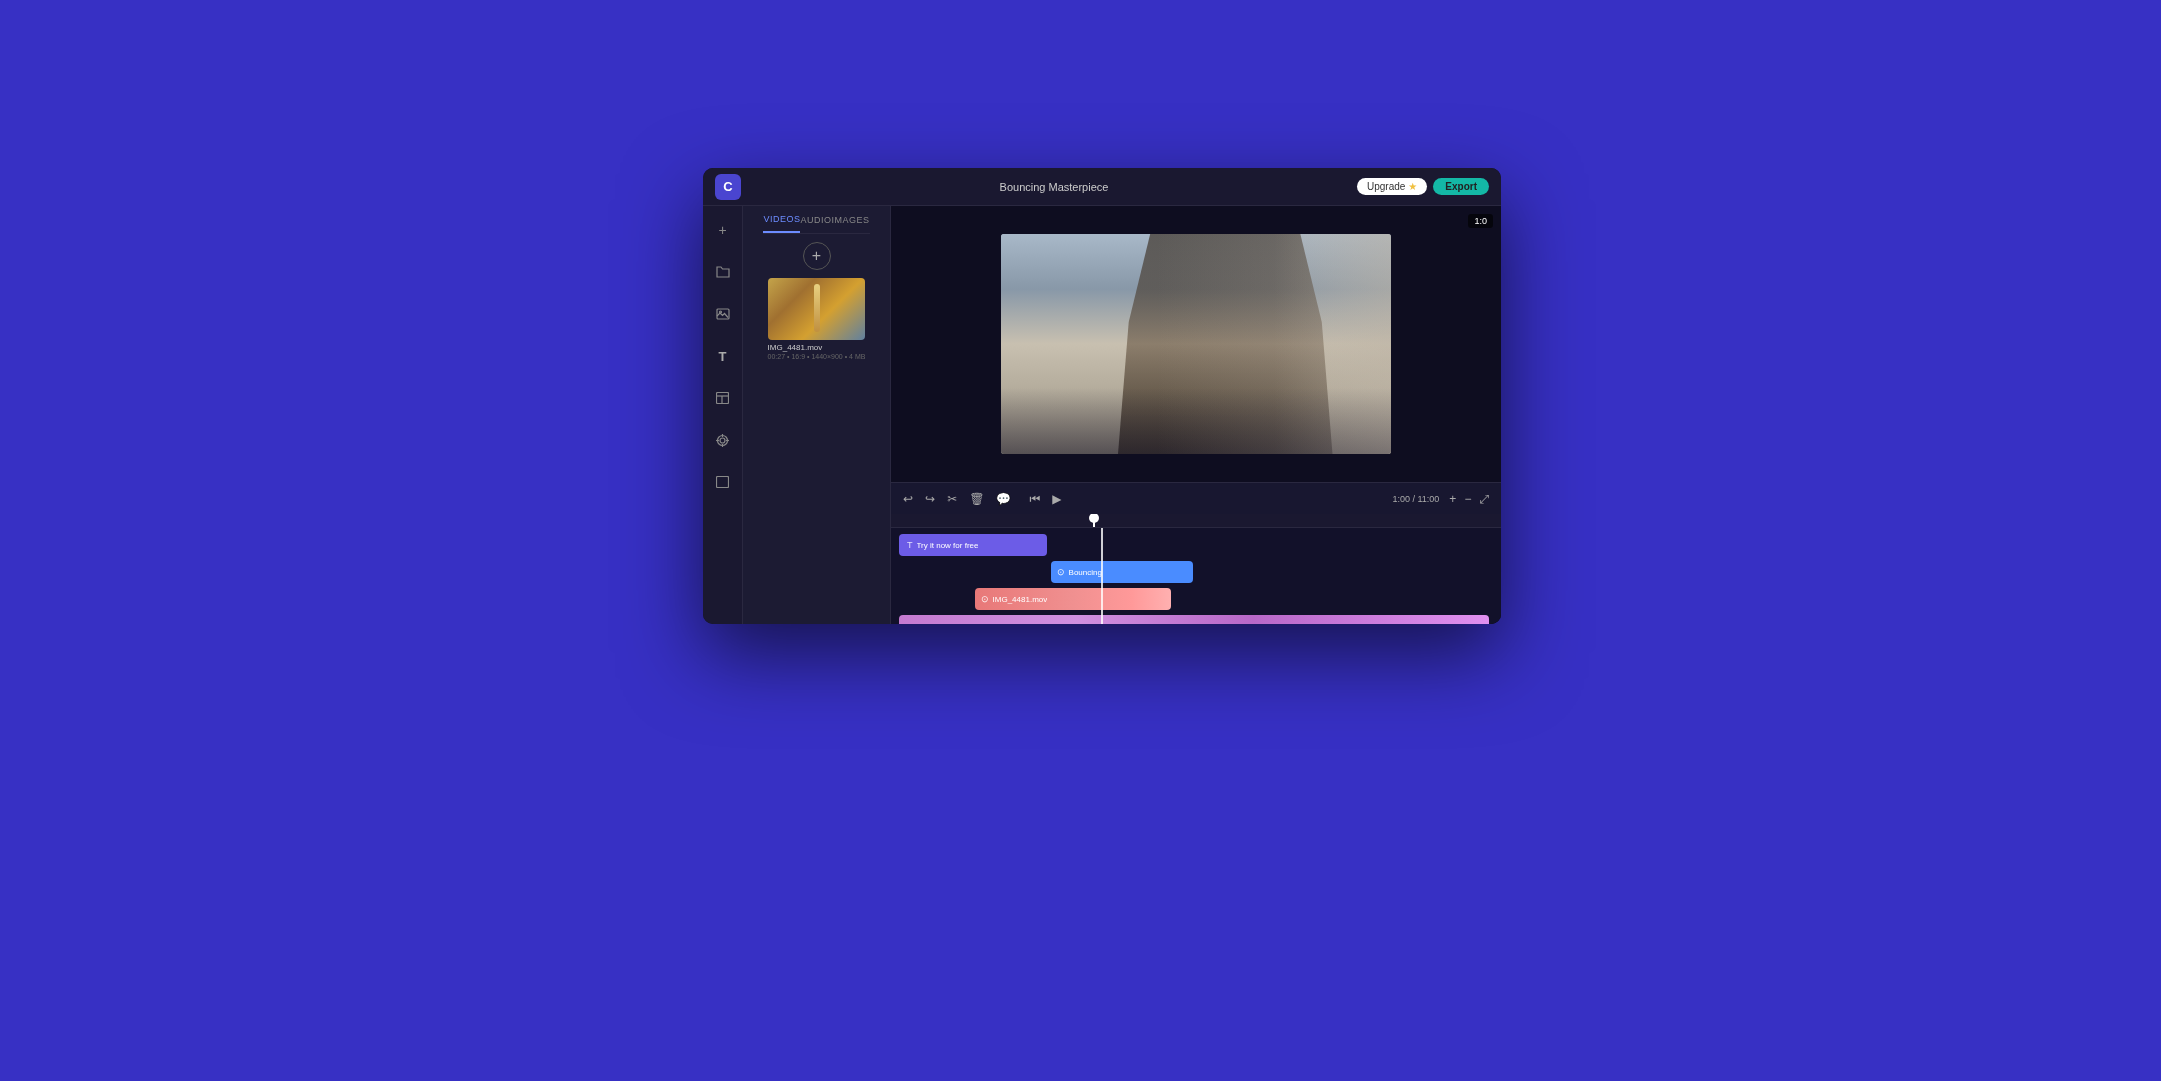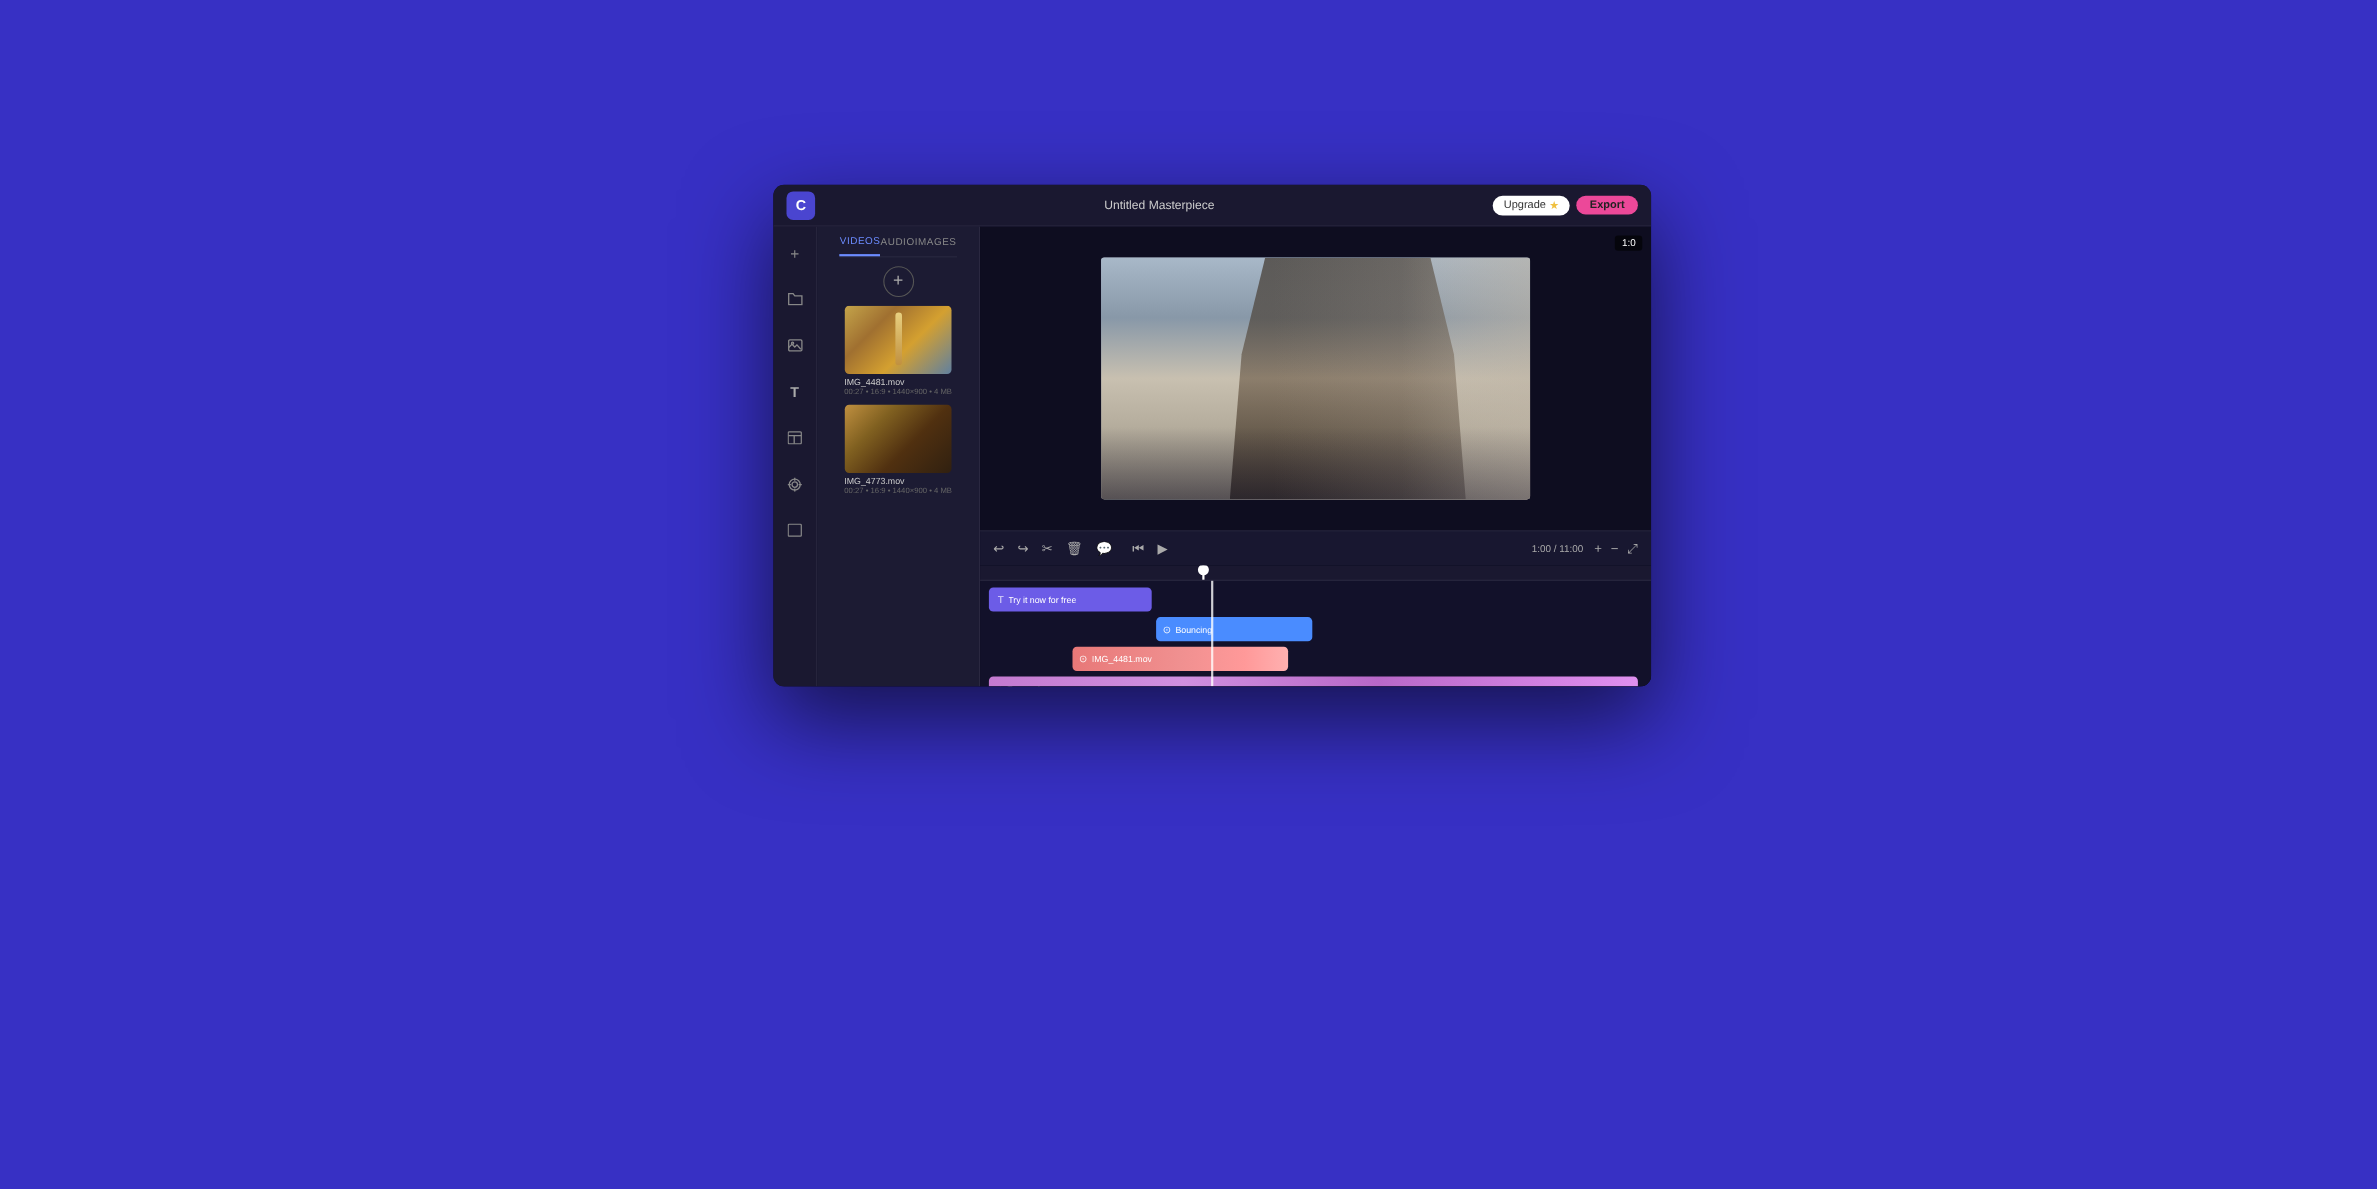--- a/index.html
+++ b/index.html
@@ -76,21 +76,21 @@
       display: flex;
       gap: 3px;
     }
 
     .upgrade-btn .star {
       color: #f0c040;
       font-size: 10px;
     }
 
     .export-btn {
-      background: #ec4899;
+      background: #14b8a6;
       color: #222;
       border: none;
       border-radius: 14px;
       padding: 3px 12px;
       font-size: 10px;
       font-weight: 600;
       cursor: pointer;
     }
 
     
@@ -456,21 +456,21 @@
   </style>
 </head>
 <body>
 
 <div class="app-window">
 
   <div class="top-bar">
     <div class="app-logo">
       <span>C</span>
     </div>
-    <div class="title-center">Untitled Masterpiece</div>
+    <div class="title-center">Bouncing Masterpiece</div>
     <div class="top-actions">
       <button class="upgrade-btn">
         <span>Upgrade</span>
         <span class="star">★</span>
       </button>
       <button class="export-btn">Export</button>
     </div>
   </div>
 
   <div class="main-content">
@@ -525,27 +525,20 @@
 
         <div class="media-item">
           <div class="media-thumb thumb-1"></div>
           <div class="media-info">
             <div class="media-name">IMG_4481.mov</div>
             <div class="media-meta">00:27  •  16:9  •  1440×900  •  4 MB</div>
           </div>
         </div>
 
 
-        <div class="media-item">
-          <div class="media-thumb thumb-3"></div>
-          <div class="media-info">
-            <div class="media-name">IMG_4773.mov</div>
-            <div class="media-meta">00:27  •  16:9  •  1440×900  •  4 MB</div>
-          </div>
-        </div>
 
       </div>
     </div>
 
     <div class="preview-area">
 
       <div class="video-preview">
         <div class="preview-image">
 
           <div style="position:absolute;left:0;top:0;width:100%;height:100%;background:linear-gradient(180deg, #a8b8c8 0%, #8898a8 25%, #c8c0b0 50%, #b0a898 75%, #989080 100%);"></div>

